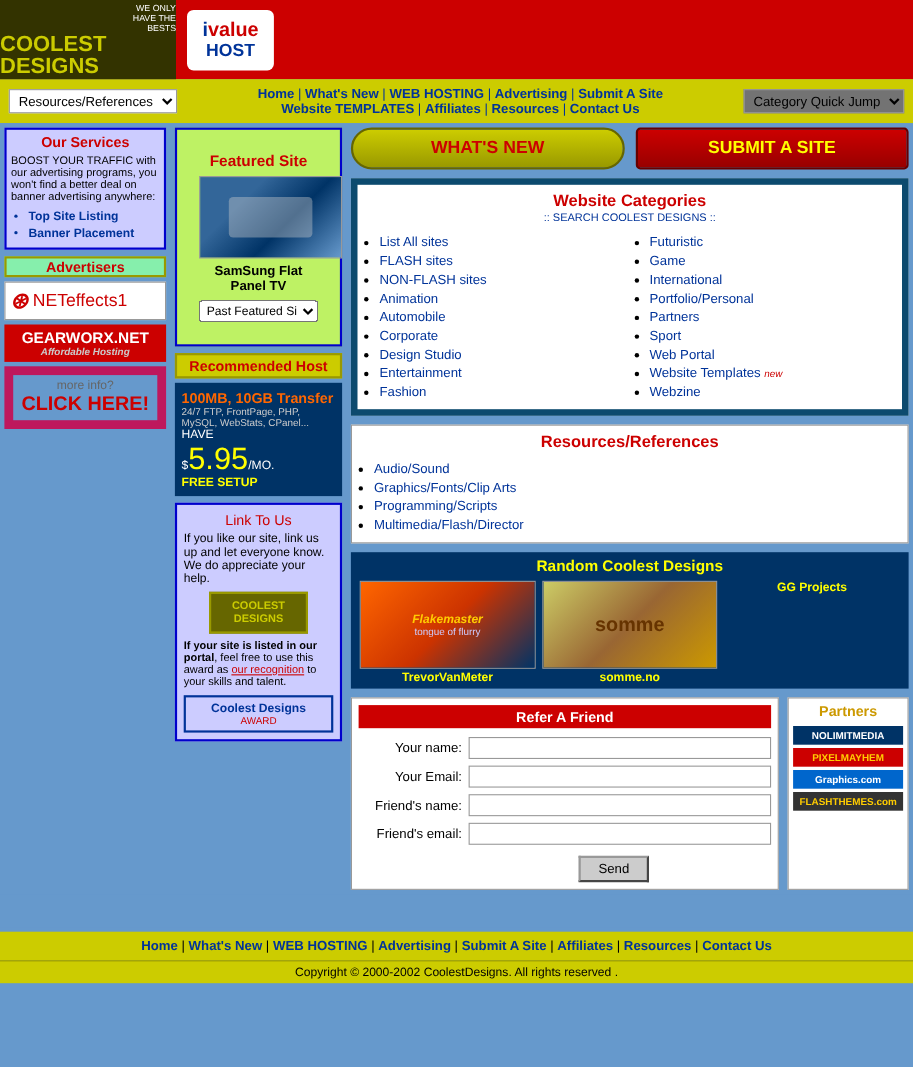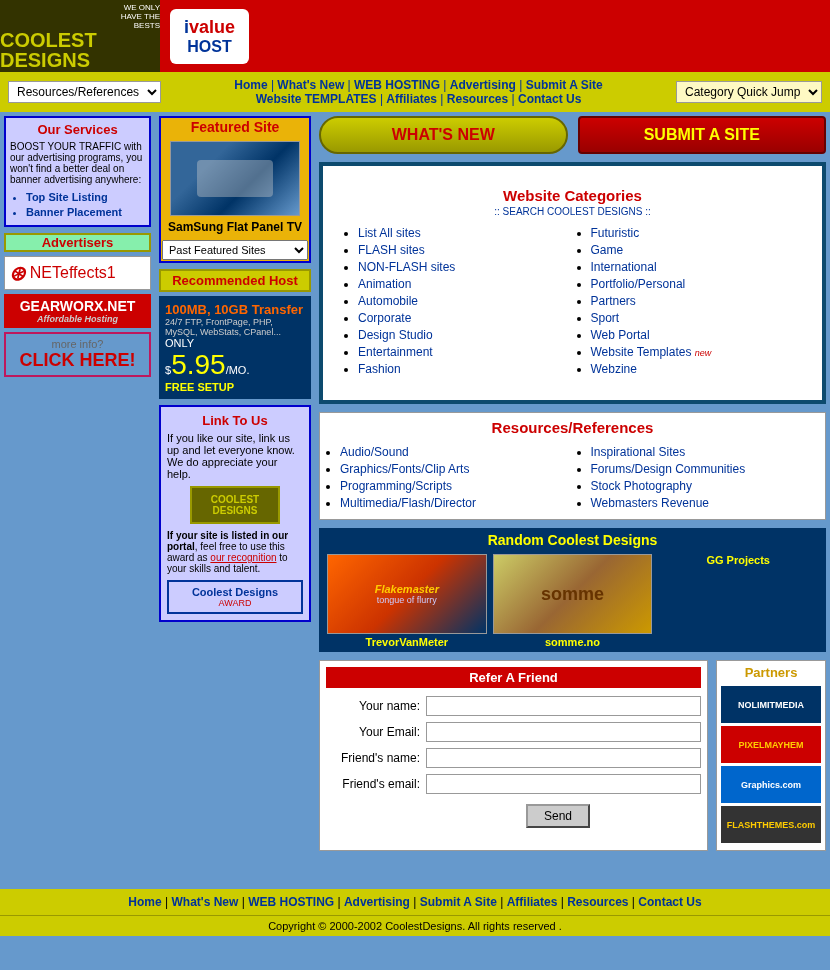--- a/index.html
+++ b/index.html
@@ -13,82 +13,82 @@
     .header-ad { flex: 1; display: flex; align-items: center; justify-content: space-between; padding: 0 10px; }
     .ivalue-box { background: white; border-radius: 6px; padding: 8px 14px; text-align: center; }
     .ivalue-box span { color: #cc0000; font-size: 18px; font-weight: bold; }
     .ivalue-box span.i { color: #003399; }
 
     
     .nav-bar { background: #cccc00; display: flex; align-items: center; padding: 6px 8px; gap: 10px; }
     .nav-select { padding: 2px 4px; font-size: 12px; border: 1px solid #999; background: white; }
     .nav-links { flex: 1; text-align: center; font-size: 12px; color: #003399; }
     .nav-links a { color: #003399; text-decoration: none; font-weight: bold; }
-    .category-select { padding: 2px 4px; font-size: 12px; border: 1px solid #999; background: #fef9c3; }
+    .category-select { padding: 2px 4px; font-size: 12px; border: 1px solid #999; background: #737373; }
 
     
     .main-layout { display: flex; background: #6699cc; }
 
     
     .left-sidebar { width: 155px; flex-shrink: 0; background: #6699cc; padding: 4px; }
     .services-box { background: #ccccff; border: 2px solid #0000cc; margin-bottom: 6px; padding: 4px; }
     .services-title { color: #cc0000; font-weight: bold; font-size: 13px; text-align: center; margin-bottom: 4px; }
     .services-desc { font-size: 10px; color: #000; margin-bottom: 6px; }
     .services-list { list-style: disc; padding-left: 16px; }
     .services-list li { font-size: 11px; color: #003399; font-weight: bold; margin: 3px 0; }
 
     .advertisers-title { background: #86efac; color: #cc0000; font-weight: bold; text-align: center; font-size: 13px; padding: 0; border: 2px solid #999900; margin-bottom: 4px; }
     .ad-block { background: #ffffff; border: 1px solid #999; margin-bottom: 4px; padding: 4px; text-align: center; }
     .ad-neteffects { display: flex; align-items: center; gap: 4px; }
     .net-logo { color: #cc0000; font-size: 16px; font-weight: normal; }
     .gearworx-block { background: #cc0000; color: white; padding: 4px; text-align: center; font-weight: bold; font-size: 14px; margin-bottom: 4px; }
     .gearworx-sub { font-size: 9px; color: #cccccc; font-style: italic; }
-    .click-here-block { border: 2px solid #be185d; padding: 4px; text-align: center; margin-bottom: 4px; }
+    .click-here-block { border: 8px solid #be185d; padding: 4px; text-align: center; margin-bottom: 4px; }
     .click-here-text { color: #666; font-size: 11px; }
     .click-here-link { color: #cc0000; font-size: 18px; font-weight: bold; }
 
     
     .center-col { flex: 1; padding: 4px; }
 
     
-    .featured-box { background: #eab308; border: 2px solid #0000cc; margin-bottom: 6px; padding: 1px; }
+    .featured-box { background: #bef264; border: 2px solid #0000cc; margin-bottom: 6px; padding: 20px; }
     .featured-title { color: #cc0000; font-weight: bold; font-size: 14px; text-align: center; margin-bottom: 6px; }
     .featured-img { width: 130px; height: 75px; background: linear-gradient(135deg, #336699, #003366, #99ccff); border: 1px solid #999; display: flex; align-items: center; justify-content: center; color: white; font-size: 9px; margin: 0 auto 4px; }
     .featured-name { text-align: center; font-size: 12px; font-weight: bold; color: #000; margin-bottom: 6px; }
     .past-featured-select { width: 100%; padding: 2px; font-size: 11px; }
 
     .recommended-title { background: #cccc00; color: #cc0000; font-weight: bold; text-align: center; font-size: 13px; padding: 2px; border: 2px solid #999900; margin: 6px 0 4px; }
     .host-ad { background: #003366; color: white; padding: 6px; font-size: 11px; }
     .host-ad .transfer { color: #ff6600; font-size: 13px; font-weight: bold; }
     .host-ad .features { color: #cccccc; font-size: 9px; }
     .host-price { color: white; font-size: 11px; }
     .host-price .price { color: #ffff00; font-size: 28px; font-weight: normal; }
     .host-price .mo { color: white; font-size: 11px; }
     .free-setup { color: #ffff00; font-size: 11px; font-weight: bold; }
 
     .link-to-us-box { background: #ccccff; border: 2px solid #0000cc; margin-top: 6px; padding: 6px; }
-    .link-to-us-title { color: #cc0000; font-weight: bold; text-align: center; font-size: 13px; margin-bottom: 4px; }
+    .link-to-us-title { color: #cc0000; font-weight: normal; text-align: center; font-size: 13px; margin-bottom: 4px; }
     .link-to-us-text { font-size: 11px; color: #000; margin-bottom: 6px; }
     .coolest-badge { background: #666600; color: #cccc00; font-size: 10px; font-weight: bold; border: 2px solid #999900; padding: 6px 10px; text-align: center; margin: 0 auto 6px; width: 90px; }
     .award-badge { border: 2px solid #003399; padding: 4px; text-align: center; margin-top: 6px; }
     .award-text { color: #003399; font-size: 11px; font-weight: bold; }
     .award-sub { color: #cc0000; font-size: 9px; }
     .link-to-us-note { font-size: 10px; color: #000; }
     .link-to-us-note a { color: #cc0000; }
 
     
     .right-col { flex: 1; padding: 4px; }
 
     
     .button-row { display: flex; gap: 10px; margin-bottom: 8px; }
     .whats-new-btn { background: linear-gradient(to bottom, #cccc00, #999900); border: 2px solid #666600; border-radius: 20px; padding: 8px 20px; color: #cc0000; font-weight: bold; font-size: 16px; text-transform: uppercase; cursor: pointer; flex: 1; text-align: center; }
     .submit-btn { background: linear-gradient(to bottom, #cc0000, #990000); border: 2px solid #660000; border-radius: 4px; padding: 8px 20px; color: #ffff00; font-weight: bold; font-size: 16px; text-transform: uppercase; cursor: pointer; flex: 1; text-align: center; }
 
     
-    .categories-box { background: white; border: 4px solid #0c4a6e; margin-bottom: 8px; padding: 21px; }
+    .categories-box { background: white; border: 6px solid #0c4a6e; margin-bottom: 8px; padding: 6px; }
     .categories-title { color: #cc0000; font-weight: bold; font-size: 15px; text-align: center; margin-bottom: 2px; }
     .search-label { color: #003399; font-size: 10px; text-align: center; margin-bottom: 6px; }
     .categories-grid { display: flex; gap: 8px; }
     .cat-col { flex: 1; }
     .cat-list { list-style: disc; padding-left: 14px; }
     .cat-list li { margin: 3px 0; }
     .cat-list li a { color: #003399; text-decoration: none; font-size: 12px; }
     .new-badge { color: #cc0000; font-size: 9px; font-style: italic; }
 
     
@@ -113,21 +113,21 @@
     .refer-box { flex: 1; background: white; border: 1px solid #999; padding: 6px; }
     .refer-title { background: #cc0000; color: white; font-weight: bold; text-align: center; padding: 3px; margin-bottom: 8px; font-size: 13px; }
     .refer-form { }
     .refer-row { display: flex; align-items: center; margin-bottom: 6px; }
     .refer-label { width: 100px; text-align: right; font-size: 12px; padding-right: 6px; }
     .refer-input { flex: 1; border: 1px solid #999; padding: 2px 4px; font-size: 12px; }
     .send-btn { background: #cccccc; border: 2px outset #999; padding: 3px 16px; cursor: pointer; font-size: 12px; margin-top: 4px; margin-left: 100px; }
 
     .partners-box { width: 110px; flex-shrink: 0; background: white; border: 1px solid #999; padding: 4px; }
     .partners-title { color: #cc9900; font-weight: bold; text-align: center; font-size: 13px; margin-bottom: 6px; }
-    .partner-img { width: 100%; height: 37px; margin-bottom: 3px; display: flex; align-items: center; justify-content: center; font-size: 9px; font-weight: bold; }
+    .partner-img { width: 100%; height: 17px; margin-bottom: 3px; display: flex; align-items: center; justify-content: center; font-size: 9px; font-weight: bold; }
     .partner-nolimit { background: #003366; color: white; }
     .partner-pixel { background: #cc0000; color: #ffcc00; }
     .partner-graphics { background: #0066cc; color: white; }
     .partner-flash { background: #333333; color: #ffcc00; }
 
     
     .footer-nav { background: #cccc00; padding: 6px; text-align: center; font-size: 12px; margin-top: 4px; }
     .footer-nav a { color: #003399; text-decoration: none; font-weight: bold; }
     .footer-copy { background: #cccc00; text-align: center; font-size: 11px; padding: 4px; color: #000; border-top: 1px solid #999900; }
 
@@ -223,21 +223,21 @@
         <option>Past Featured Sites</option>
       </select>
     </div>
 
     <div>
       <div class="recommended-title">Recommended Host</div>
       <div class="host-ad">
         <div class="transfer">100MB, 10GB Transfer</div>
         <div class="features">24/7 FTP, FrontPage, PHP, MySQL, WebStats, CPanel...</div>
         <div class="host-price">
-          <span>ONLY</span><br>
+          <span>HAVE</span><br>
           $<span class="price">5.95</span><span class="mo">/MO.</span>
         </div>
         <div class="free-setup">FREE SETUP</div>
       </div>
     </div>
 
     <div class="link-to-us-box">
       <div class="link-to-us-title">Link To Us</div>
       <div class="link-to-us-text">If you like our site, link us up and let everyone know. We do appreciate your help.</div>
       <div class="coolest-badge">COOLEST DESIGNS</div>
@@ -295,28 +295,20 @@
       <div class="resources-title">Resources/References</div>
       <div class="categories-grid">
         <div class="cat-col">
           <ul class="cat-list">
             <li><a href="#">Audio/Sound</a></li>
             <li><a href="#">Graphics/Fonts/Clip Arts</a></li>
             <li><a href="#">Programming/Scripts</a></li>
             <li><a href="#">Multimedia/Flash/Director</a></li>
           </ul>
         </div>
-        <div class="cat-col">
-          <ul class="cat-list">
-            <li><a href="#">Inspirational Sites</a></li>
-            <li><a href="#">Forums/Design Communities</a></li>
-            <li><a href="#">Stock Photography</a></li>
-            <li><a href="#">Webmasters Revenue</a></li>
-          </ul>
-        </div>
       </div>
     </div>
 
     <div class="random-box">
       <div class="random-title">Random Coolest Designs</div>
       <div class="random-sites">
         <div class="random-site">
           <div class="random-site-img">
             <div class="flakemaster-img" style="width:100%;height:100%;display:flex;align-items:center;justify-content:center;flex-direction:column;">
               <div style="color:#ffcc00;font-size:11px;font-weight:bold;font-style:italic;">Flakemaster</div>

